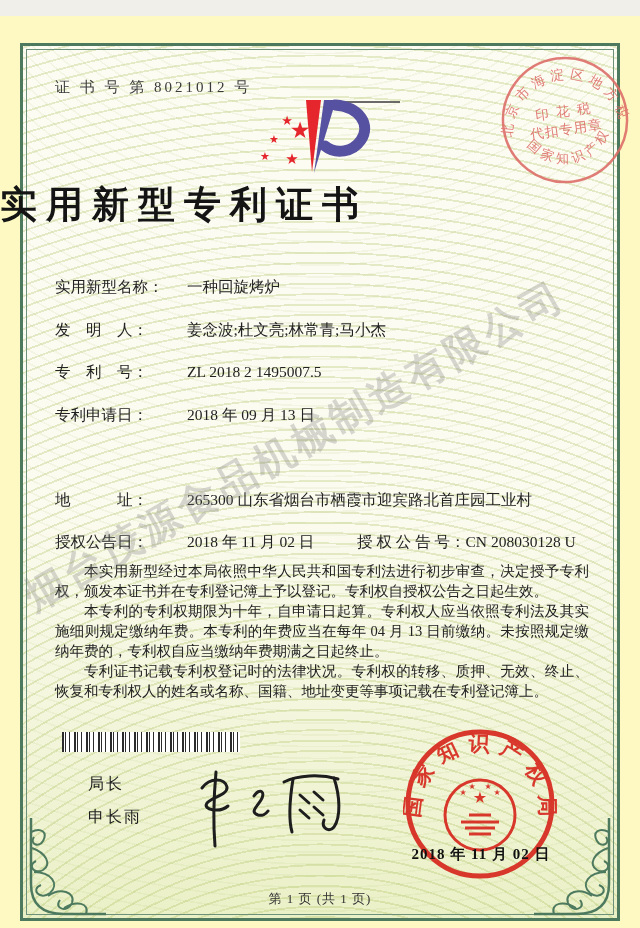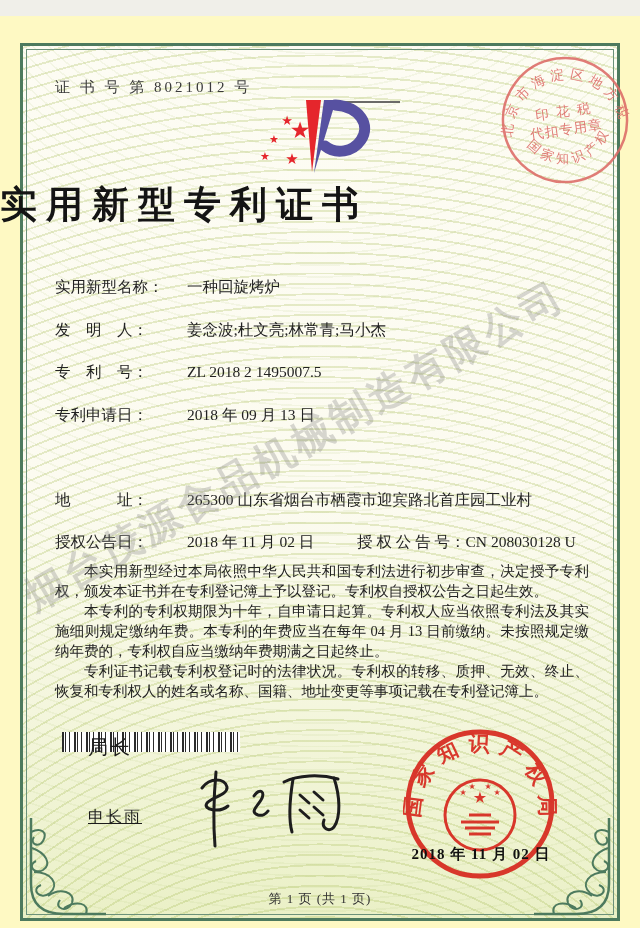--- a/index.html
+++ b/index.html
@@ -19,22 +19,22 @@
   .logo{left:250px;top:78px;width:150px;height:92px;z-index:3;}
   .title{left:0;top:164px;width:640px;font-size:37px;font-weight:bold;
          letter-spacing:9px;color:#141414;z-index:3;}
   .field{left:55px;font-size:15.5px;color:#222;z-index:3;white-space:nowrap;}
   .field .lbl{display:inline-block;width:132px;}
   .grant-no{left:357px;top:516px;font-size:15.5px;color:#222;z-index:3;white-space:nowrap;}
   .paras{left:55px;top:545px;width:534px;z-index:3;}
   .paras p{margin:0;font-size:14.5px;line-height:20px;text-indent:2em;color:#222;text-align:justify;}
   .barcode{left:62px;top:716px;width:178px;height:20px;z-index:3;
     background:repeating-linear-gradient(90deg,#2b2b2b 0 2px,#fff 2px 3px,#2b2b2b 3px 4px,#fff 4px 7px,#2b2b2b 7px 8px,#fff 8px 12px);}
-  .signer-title{left:88px;top:718px;font-size:20px;letter-spacing:2px;z-index:3;}
-  .signer-name{left:88px;top:791px;font-size:16px;letter-spacing:2px;z-index:3;text-decoration:underline;}
+  .signer-title{left:88px;top:758px;font-size:16px;letter-spacing:2px;z-index:3;}
+  .signer-name{left:88px;top:791px;font-size:16px;letter-spacing:2px;z-index:3;}
   .signature{left:192px;top:746px;z-index:4;}
   .seal{left:403px;top:711px;width:154px;height:154px;z-index:5;opacity:0.92;}
   .seal-date{left:396px;top:829px;width:170px;text-align:center;font-size:15px;font-weight:bold;color:#101010;z-index:6;letter-spacing:1px;}
   .tax-stamp{left:499px;top:38px;width:132px;height:132px;z-index:4;transform:rotate(-8deg);opacity:0.88;}
   .footer{left:0;top:874px;width:640px;text-align:center;font-size:13px;color:#333;letter-spacing:1px;z-index:3;}
   .watermark{left:28px;top:556px;width:720px;font-size:40px;letter-spacing:4px;font-weight:bold;
      color:rgba(125,125,125,0.30);transform:rotate(-30deg);transform-origin:0 50%;z-index:7;
      pointer-events:none;white-space:nowrap;}
   .ornament{z-index:2;}
   .orn-left{left:24px;top:802px;}

